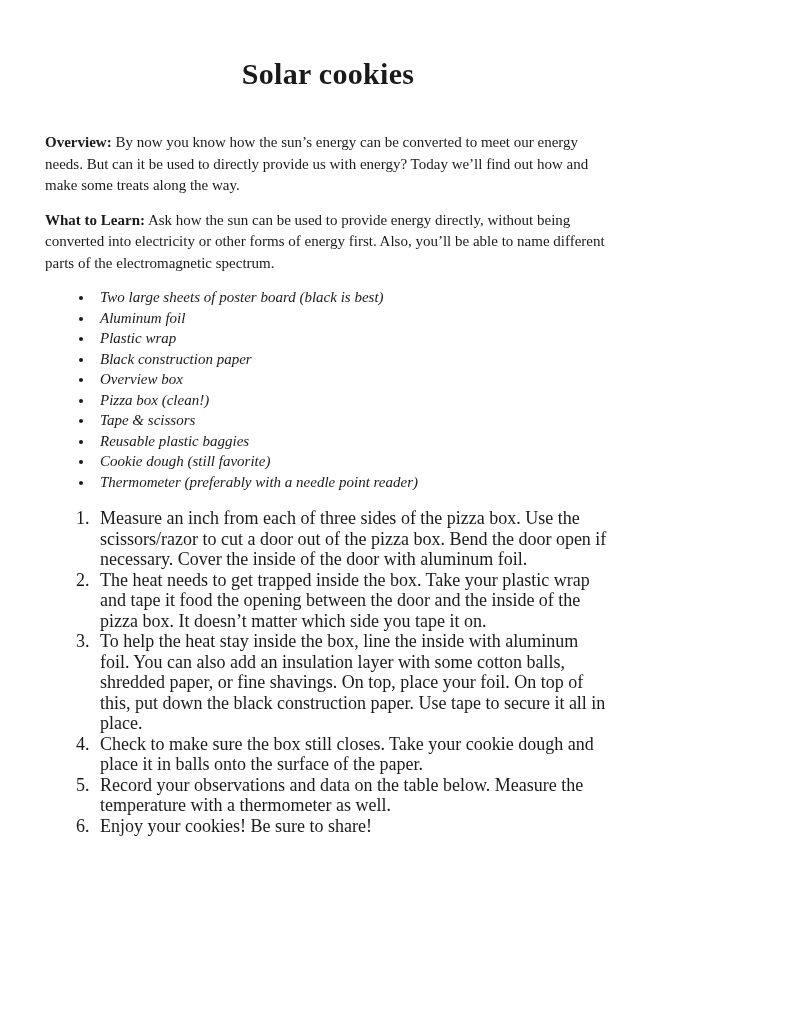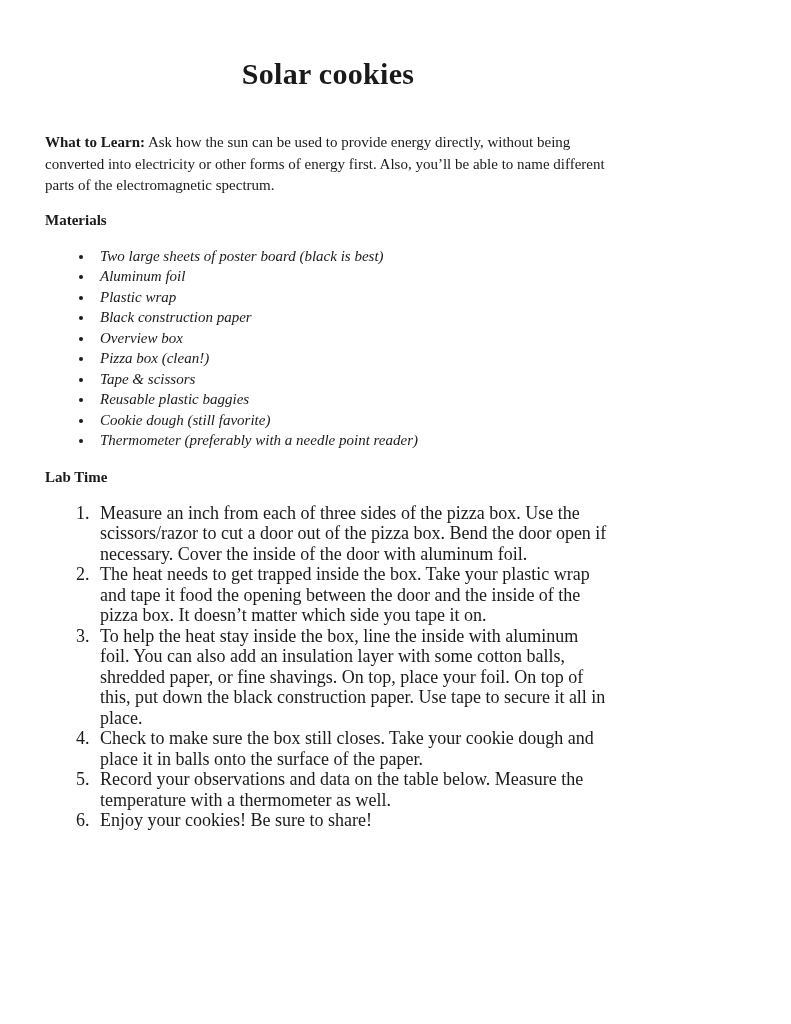--- a/index.html
+++ b/index.html
@@ -65,24 +65,24 @@
     padding-left: 6px;
   }
 </style>
 </head>
 <body>
 
 <div class="page">
 
   <h1 class="doc-title">Solar cookies</h1>
 
+  <p class="para"><strong class="lead">Overview:</strong><span> By now you know how the sun’s energy can be converted to meet our energy needs. But can it be used to directly provide us with energy?  Today we’ll find out how and make some treats along the way.</span></p>
 
   <p class="para"><strong class="lead">What to Learn:</strong><span> Ask how the sun can be used to provide energy directly, without being converted into electricity or other forms of energy first. Also, you’ll be able to name different parts of the electromagnetic spectrum.</span></p>
 
-  <h2 class="section-heading">Materials</h2>
 
   <ul class="materials-list">
 
       <li class="materials-item">Two large sheets of poster board (black is best)</li>
 
       <li class="materials-item">Aluminum foil</li>
 
       <li class="materials-item">Plastic wrap</li>
 
       <li class="materials-item">Black construction paper</li>
@@ -93,21 +93,20 @@
 
       <li class="materials-item">Tape &amp; scissors</li>
 
       <li class="materials-item">Reusable plastic baggies</li>
 
       <li class="materials-item">Cookie dough (still favorite)</li>
 
       <li class="materials-item">Thermometer (preferably with a needle point reader)</li>
     </ul>
 
-  <h2 class="section-heading">Lab Time</h2>
 
 
   <ol class="steps-list">
 
       <li class="step-item">Measure an inch from each of three sides of the pizza box. Use the scissors/razor to cut a door out of the pizza box. Bend the door open if necessary. Cover the inside of the door with aluminum foil.</li>
 
       <li class="step-item">The heat needs to get trapped inside the box. Take your plastic wrap and tape it food the opening between the door and the inside of the pizza box. It doesn’t matter which side you tape it on.</li>
 
       <li class="step-item">To help the heat stay inside the box, line the inside with aluminum foil. You can also add an insulation layer with some cotton balls, shredded paper, or fine shavings. On top, place your foil. On top of this, put down the black construction paper. Use tape to secure it all in place.</li>
 

